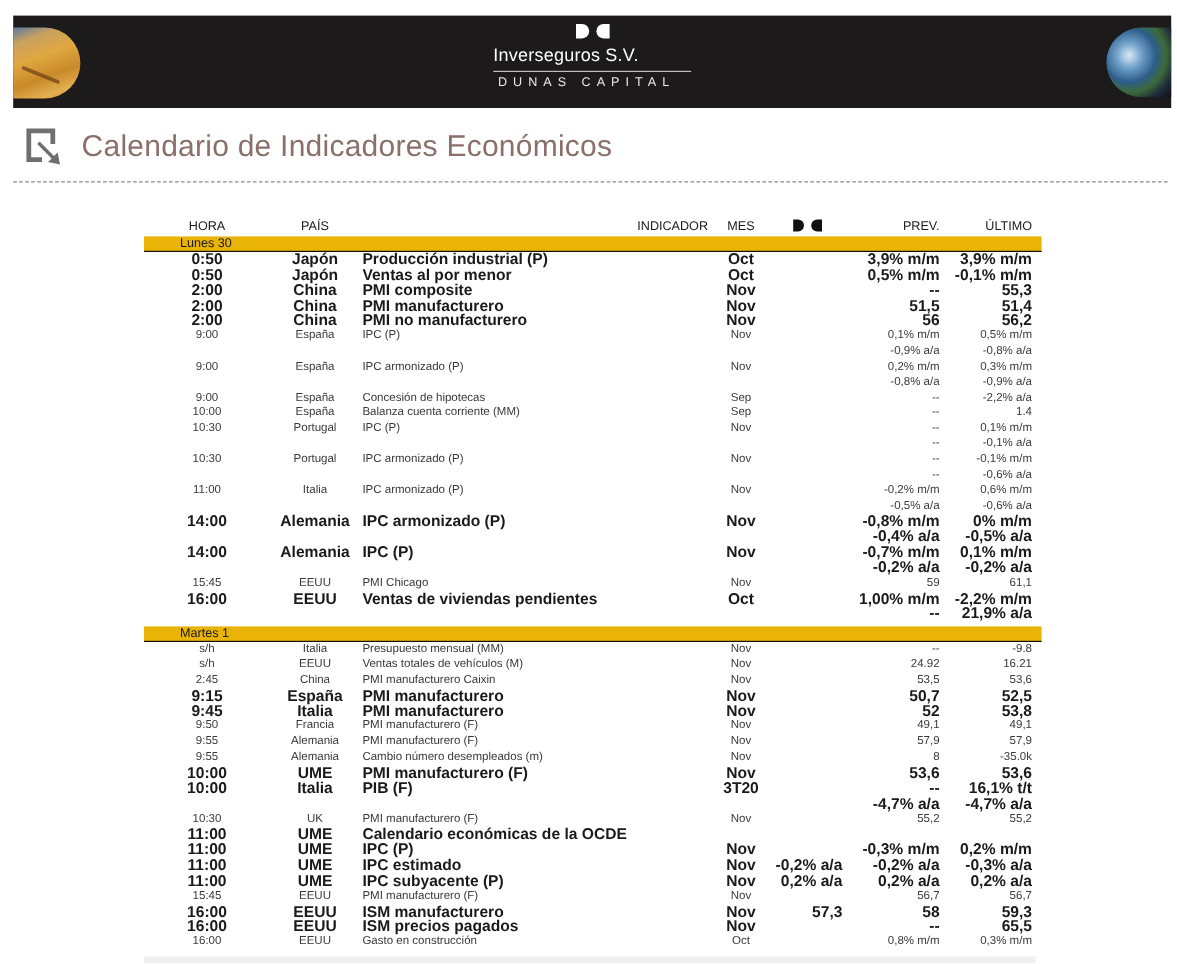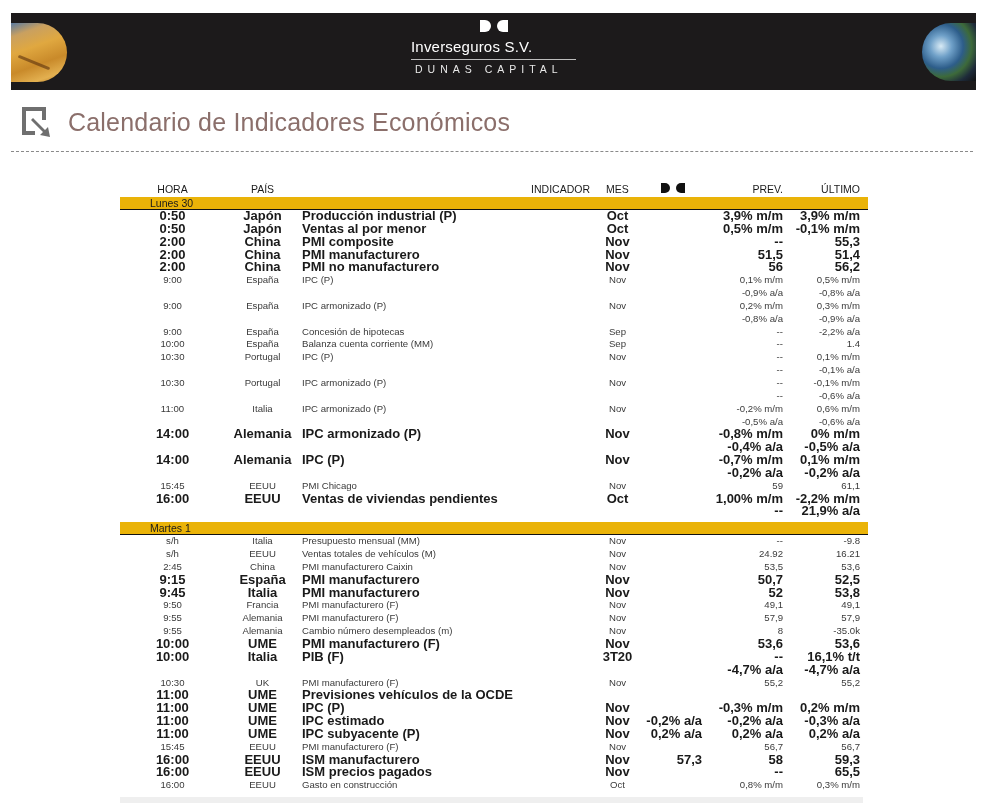--- a/index.html
+++ b/index.html
@@ -417,21 +417,21 @@
         <span class="c-pais">UK</span>
         <span class="c-ind">PMI manufacturero (F)</span>
         <span class="c-mes">Nov</span>
         <span class="c-dc"></span>
         <span class="c-prev">55,2</span>
         <span class="c-ult">55,2</span>
       </div>
       <div class="row b">
         <span class="c-hora">11:00</span>
         <span class="c-pais">UME</span>
-        <span class="c-ind">Previsiones vehículos de la OCDE</span>
+        <span class="c-ind">Calendario económicas de la OCDE</span>
         <span class="c-mes"></span>
         <span class="c-dc"></span>
         <span class="c-prev"></span>
         <span class="c-ult"></span>
       </div>
       <div class="row b">
         <span class="c-hora">11:00</span>
         <span class="c-pais">UME</span>
         <span class="c-ind">IPC (P)</span>
         <span class="c-mes">Nov</span>

